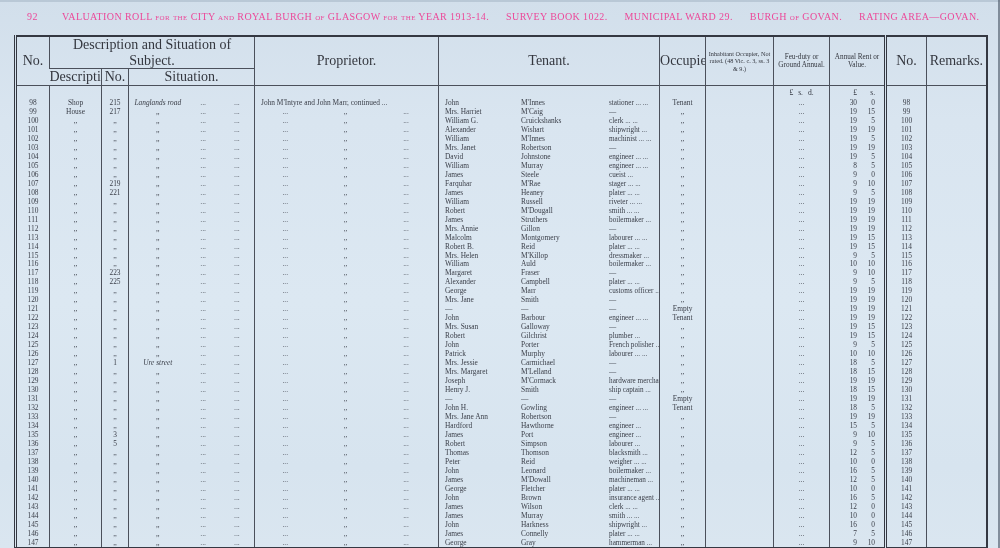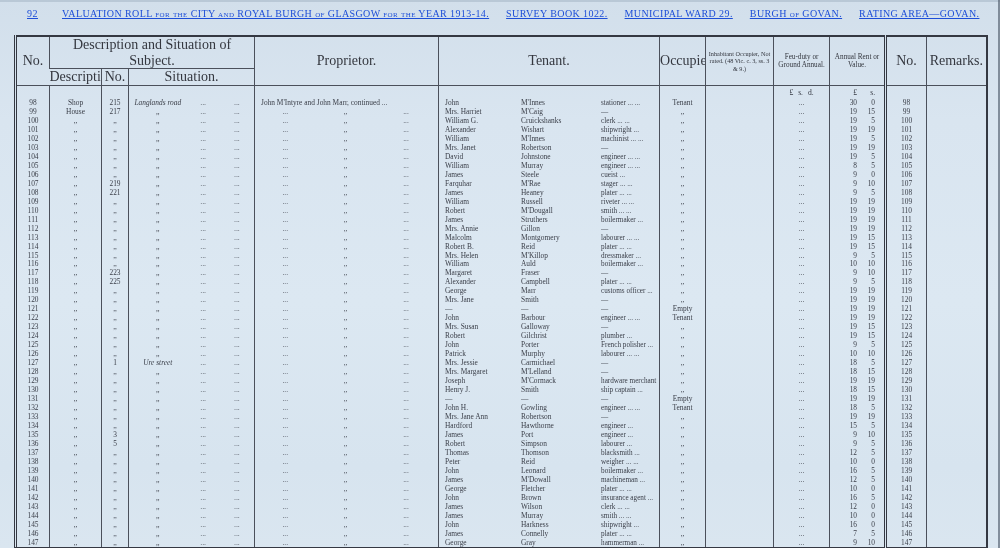--- a/index.html
+++ b/index.html
@@ -8,22 +8,22 @@
     background:linear-gradient(180deg,#d2dfeb 0%,#d9e5f0 22%,#dce8f2 55%,#d7e4ef 85%,#dae6f0 100%);
     font-family:"Liberation Serif","DejaVu Serif",serif;
     color:#363a44;
   }
   .page-edge-right{position:absolute;right:0;top:0;width:2px;height:548px;background:#53606e;opacity:.65;}
   .page-edge-top{position:absolute;left:0;top:0;width:1000px;height:2px;background:#9fb2c2;opacity:.5;}
 
   
   .page-header{
     position:absolute;top:8px;left:0;width:986px;height:16px;
-    display:flex;align-items:flex-start;white-space:nowrap;
-    font-variant:small-caps;letter-spacing:.4px;color:#1d4ed8;text-decoration:underline;
+    display:flex;align-items:center;white-space:nowrap;
+    font-variant:small-caps;letter-spacing:.4px;color:#ec4899;
   }
   .pgnum{margin-left:27px;font-size:10px;letter-spacing:.5px;}
   .doc-title{margin-left:24px;font-size:10px;}
   .hmeta{margin-left:17px;font-size:10px;}
 
   
   table.roll{
     position:absolute;top:35px;left:14px;width:971px;
     border-collapse:collapse;table-layout:fixed;
     border:2px solid #343842;
@@ -68,21 +68,21 @@
   .sitflex .st{width:46%;text-align:center;overflow:hidden;}
   .sitflex .sd{width:27%;text-align:center;color:#494e58;}
   td.c-prop{padding:0;}
   .propflex{display:flex;align-items:center;height:100%;}
   .propflex .g{width:33%;text-align:center;color:#494e58;}
   .propflex .pfull{display:none;}
   td.c-prop.full .pfull{display:block;flex:1;text-align:left;padding-left:6px;}
   td.c-ten{padding:0;}
   .tenflex{display:flex;align-items:center;height:100%;}
   .tenflex .tf{width:76px;padding-left:6px;overflow:hidden;}
-  .tenflex .tl{width:80px;overflow:hidden;}
+  .tenflex .tl{width:88px;overflow:hidden;}
   .tenflex .to{flex:1;overflow:hidden;font-size:7.2px;}
   td.c-rem{}
 </style>
 </head>
 <body>
 
 <div class="page-edge-top"></div>
 <div class="page-edge-right"></div>
 
 <div class="page-header">

